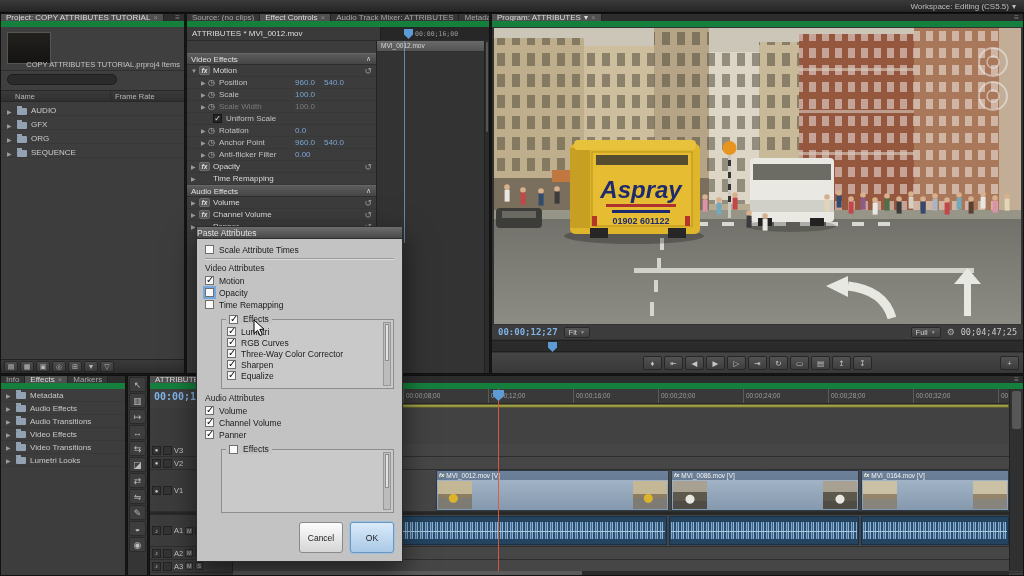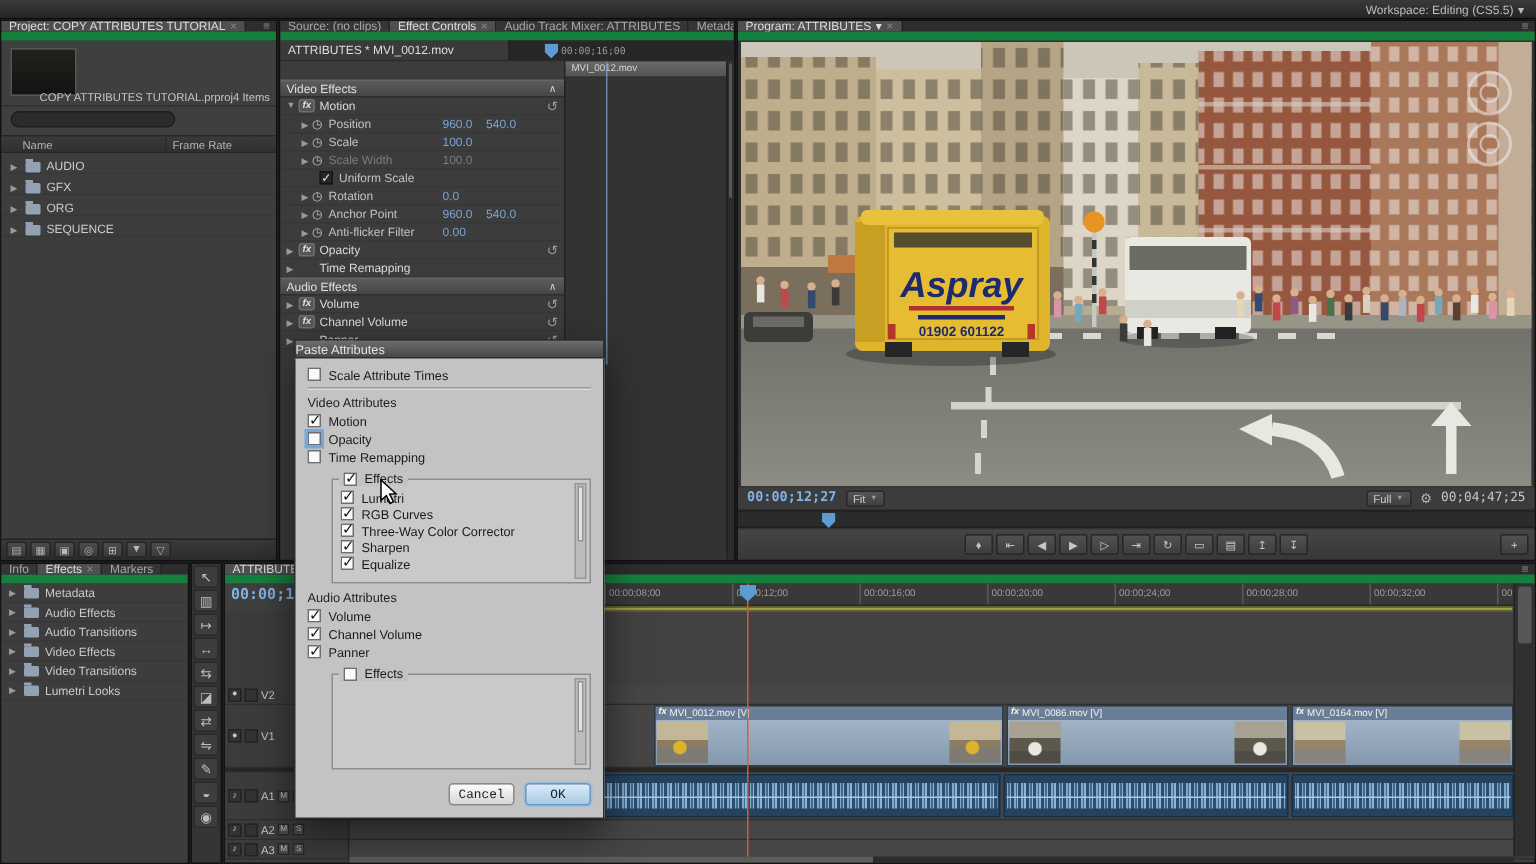--- a/index.html
+++ b/index.html
@@ -26,21 +26,21 @@
 .prj-rows{position:absolute;left:0;top:88px;right:0;bottom:14px;background:#3d3d3d}
 .prow{display:flex;align-items:flex-end;gap:4px;height:14px;padding-left:6px;font-size:8px;color:#cccccc;border-bottom:1px solid #383838}
 .twirl{font-size:6px;color:#9a9a9a;width:6px;flex:none}
 .folder{position:relative;width:10px;height:7px;background:#93a2b2;border-radius:1px;flex:none}
 .folder::before{content:"";position:absolute;left:0;top:-2px;width:5px;height:2px;background:#93a2b2}
 .prj-foot{position:absolute;left:0;bottom:0;right:0;height:14px;background:linear-gradient(#3a3a3a,#2c2c2c);border-top:1px solid #222;display:flex;align-items:center;gap:2px;padding:0 3px}
 .mini-btn{width:14px;height:11px;background:linear-gradient(#4c4c4c,#3a3a3a);border:1px solid #262626;border-radius:2px;color:#b9b9b9;font-size:7px;display:flex;align-items:center;justify-content:center}
 
 #ecp{left:186px;top:13px;width:304px;height:361px}
 .ec-head{position:absolute;left:0;top:13px;right:0;height:14px;display:flex;background:#3a3a3a;border-bottom:1px solid #2b2b2b}
-.ec-title{width:152px;padding:2px 5px;font-size:8px;color:#dedede;white-space:nowrap;overflow:hidden}
+.ec-title{width:193px;padding:2px 5px;font-size:8px;color:#dedede;white-space:nowrap;overflow:hidden}
 .lane-ruler{flex:1;position:relative;background:#272727;border-left:1px solid #1e1e1e;font-size:6.5px;color:#9b9b9b}
 .lane-tc{position:absolute;left:34px;top:3px}
 .lane-ph-marker{position:absolute;left:23px;top:2px;width:9px;height:10px;background:#5d9bd4;clip-path:polygon(0 0,100% 0,100% 55%,50% 100%,0 55%)}
 .ec-body{position:absolute;left:0;top:27px;right:0;bottom:0;background:#3c3c3c}
 .ec-left{position:absolute;left:0;top:0;width:189px;padding-top:12px}
 .ec-row{position:relative;display:flex;align-items:center;height:12px;padding-left:4px;font-size:8px;color:#c2c2c2;border-bottom:1px solid #373737}
 .ec-row.sec{background:linear-gradient(#5c5c5c,#454545);border-top:1px solid #666;border-bottom:1px solid #2d2d2d;color:#e0e0e0}
 .sec-caret{position:absolute;right:5px;color:#cfcfcf;font-size:7px}
 .fxb{font-style:italic;font-weight:bold;font-size:6.5px;color:#e0e0e0;background:#565656;border:1px solid #6e6e6e;border-radius:2px;width:11px;height:9px;display:flex;align-items:center;justify-content:center;margin:0 3px 0 2px;flex:none}
 .glabel{color:#dadada}
@@ -120,21 +120,21 @@
 .dlg-sep{height:1px;background:#9b9b9b;box-shadow:0 1px 0 #dedede;margin:3px 0 4px}
 .dlg-heading{height:11px;line-height:11px;margin:2px 0 1px;color:#222}
 .group-box{position:relative;margin:9px 0 4px 16px;height:70px;border:1px solid #8d8d8d;background:#c9c9c9}
 .group-box.empty{height:64px}
 .gb-head{position:absolute;top:-6px;left:4px;display:flex;align-items:center;gap:5px;background:#c3c3c3;padding:0 3px}
 .gb-list{position:absolute;left:5px;right:14px;top:6px;bottom:2px;overflow:hidden}
 .gb-list .chk-row{height:11px;margin:0}
 .gb-scroll{position:absolute;top:2px;right:2px;bottom:2px;width:8px;background:#bcbcbc;border:1px solid #979797}
 .gb-thumb{margin:1px;height:60%;background:#e2e2e2;border:1px solid #8e8e8e}
 .dlg-buttons{display:flex;justify-content:flex-end;gap:7px;margin-top:9px}
-.btn{min-width:44px;height:15px;font-size:8.5px;font-family:Liberation Mono, monospace;color:#1c1c1c;background:linear-gradient(#fdfdfd,#d5d5d5);border:1px solid #8a8a8a;border-radius:3px}
+.btn{min-width:44px;height:31px;font-size:8.5px;font-family:Liberation Sans, sans-serif;color:#1c1c1c;background:linear-gradient(#fdfdfd,#d5d5d5);border:1px solid #8a8a8a;border-radius:3px}
 .btn.primary{background:linear-gradient(#d9eafa,#a9c9e6);border-color:#6e96ba;box-shadow:0 0 0 1px #9cc0e0}
 #cursor{position:absolute;left:253px;top:319px;z-index:60}
 </style>
 </head>
 <body>
 
 <div id="app">
 
   <div id="topbar">
     <span>Workspace: Editing (CS5.5)</span>
@@ -589,20 +589,28 @@
         <div class="rtick"><span>00:00;20;00</span></div>
         <div class="rtick"><span>00:00;24;00</span></div>
         <div class="rtick"><span>00:00;28;00</span></div>
         <div class="rtick"><span>00:00;32;00</span></div>
         <div class="rtick"><span>00:00;36;00</span></div>
       </div>
     <div class="workbar"></div>
     <div class="tl-body">
       <div class="tl-headcol"></div>
 
+      <div class="trow" style="top:36px;height:13px">
+        <div class="thead">
+          <span class="tgl">●</span>
+          <span class="tgl"></span>
+          <span>V3</span>
+        </div>
+        <div class="tcontent"></div>
+      </div>
 
       <div class="trow" style="top:49px;height:13px">
         <div class="thead">
           <span class="tgl">●</span>
           <span class="tgl"></span>
           <span>V2</span>
         </div>
         <div class="tcontent"></div>
       </div>
 

